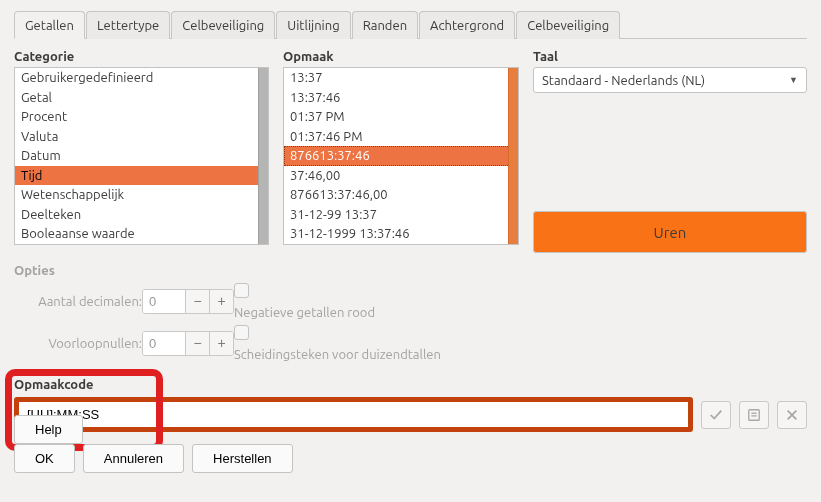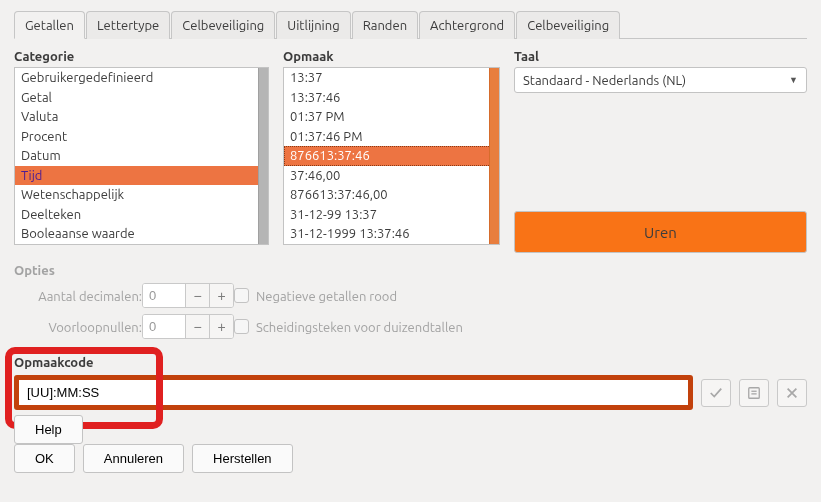--- a/index.html
+++ b/index.html
@@ -31,21 +31,21 @@
 }
 .tab.active {
   background: #f2f1f0;
   border-bottom: 1px solid #f2f1f0;
   font-weight: normal;
 }
 .section-label { font-weight: bold; margin-bottom: 4px; }
 .section-label.dim { color: #a3a3a3; }
 .row3 { display: flex; gap: 14px; }
 .col-cat { width: 255px; }
-.col-fmt { width: 217px; }
+.col-fmt { width: 236px; }
 .col-lang { flex: 1; }
 .listbox {
   background: #fff;
   border: 1px solid #c3c3c3;
   height: 178px;
   overflow: hidden;
   position: relative;
 }
 .listbox .scroll {
   position: absolute;
@@ -55,21 +55,21 @@
 }
 .listbox .scroll.gray { background: #b5b5b5; border-left: 1px solid #a0a0a0; }
 .list-item {
   padding: 1px 6px;
   white-space: nowrap;
   font-size: 13px;
   line-height: 17.5px;
 }
 .list-item.selected {
   background: #ed7442;
-  color: #4c1d95;
+  color: #000000;
 }
 .list-item.selected-dotted {
   background: #ed7442;
   color: #fff;
   outline: 1px dotted #8a3a15;
   outline-offset: -1px;
 }
 .select-lang {
   display: flex;
   align-items: center;
@@ -115,21 +115,21 @@
 }
 .spin button {
   width: 24px;
   border: none;
   border-left: 1px solid #c9c9c9;
   background: #f6f5f4;
   color: #7c7c7c;
   font-size: 14px;
   cursor: pointer;
 }
-.chk { display: inline-flex; align-items: flex-end; gap: 7px; color: #a3a3a3; }
+.chk { display: inline-flex; align-items: flex-start; gap: 7px; color: #a3a3a3; flex-direction: column; }
 .chk .box {
   width: 15px; height: 15px;
   border: 1px solid #c3c3c3;
   border-radius: 3px;
   background: #f6f6f6;
 }
 .format-code-section { margin-top: 16px; position: relative; }
 .red-outline {
   position: absolute;
   left: -9px; top: -8px;
@@ -189,22 +189,22 @@
     <div class="tab">Achtergrond</div>
     <div class="tab">Celbeveiliging</div>
   </div>
 
   <div class="row3">
     <div class="col-cat">
       <div class="section-label">Categorie</div>
       <div class="listbox">
         <div class="list-item">Gebruikergedefinieerd</div>
         <div class="list-item">Getal</div>
+        <div class="list-item">Procent</div>
         <div class="list-item">Valuta</div>
-        <div class="list-item">Procent</div>
         <div class="list-item">Datum</div>
         <div class="list-item selected">Tijd</div>
         <div class="list-item">Wetenschappelijk</div>
         <div class="list-item">Deelteken</div>
         <div class="list-item">Booleaanse waarde</div>
         <div class="list-item">Tekst</div>
         <div class="scroll gray"></div>
       </div>
     </div>
 

